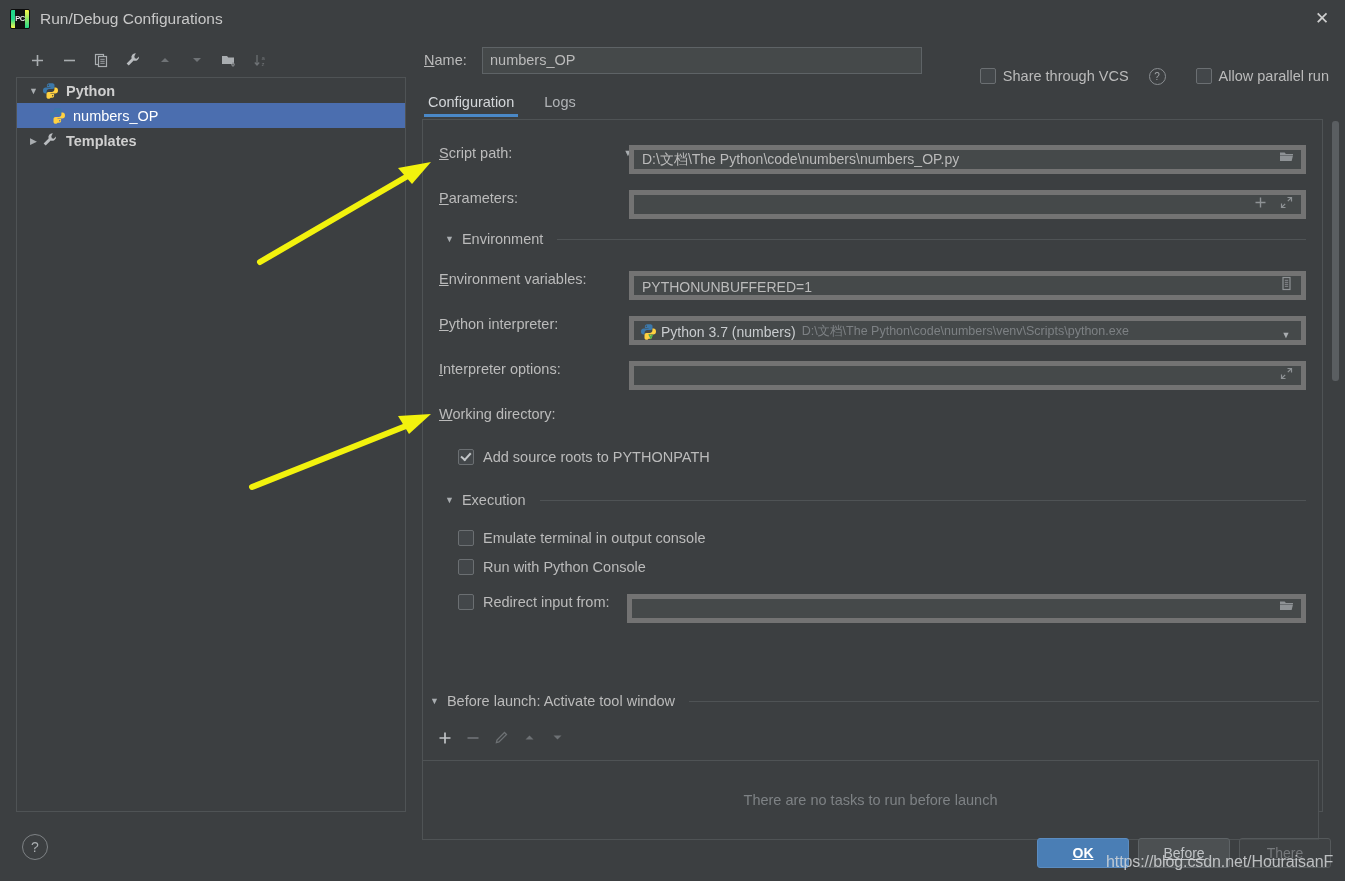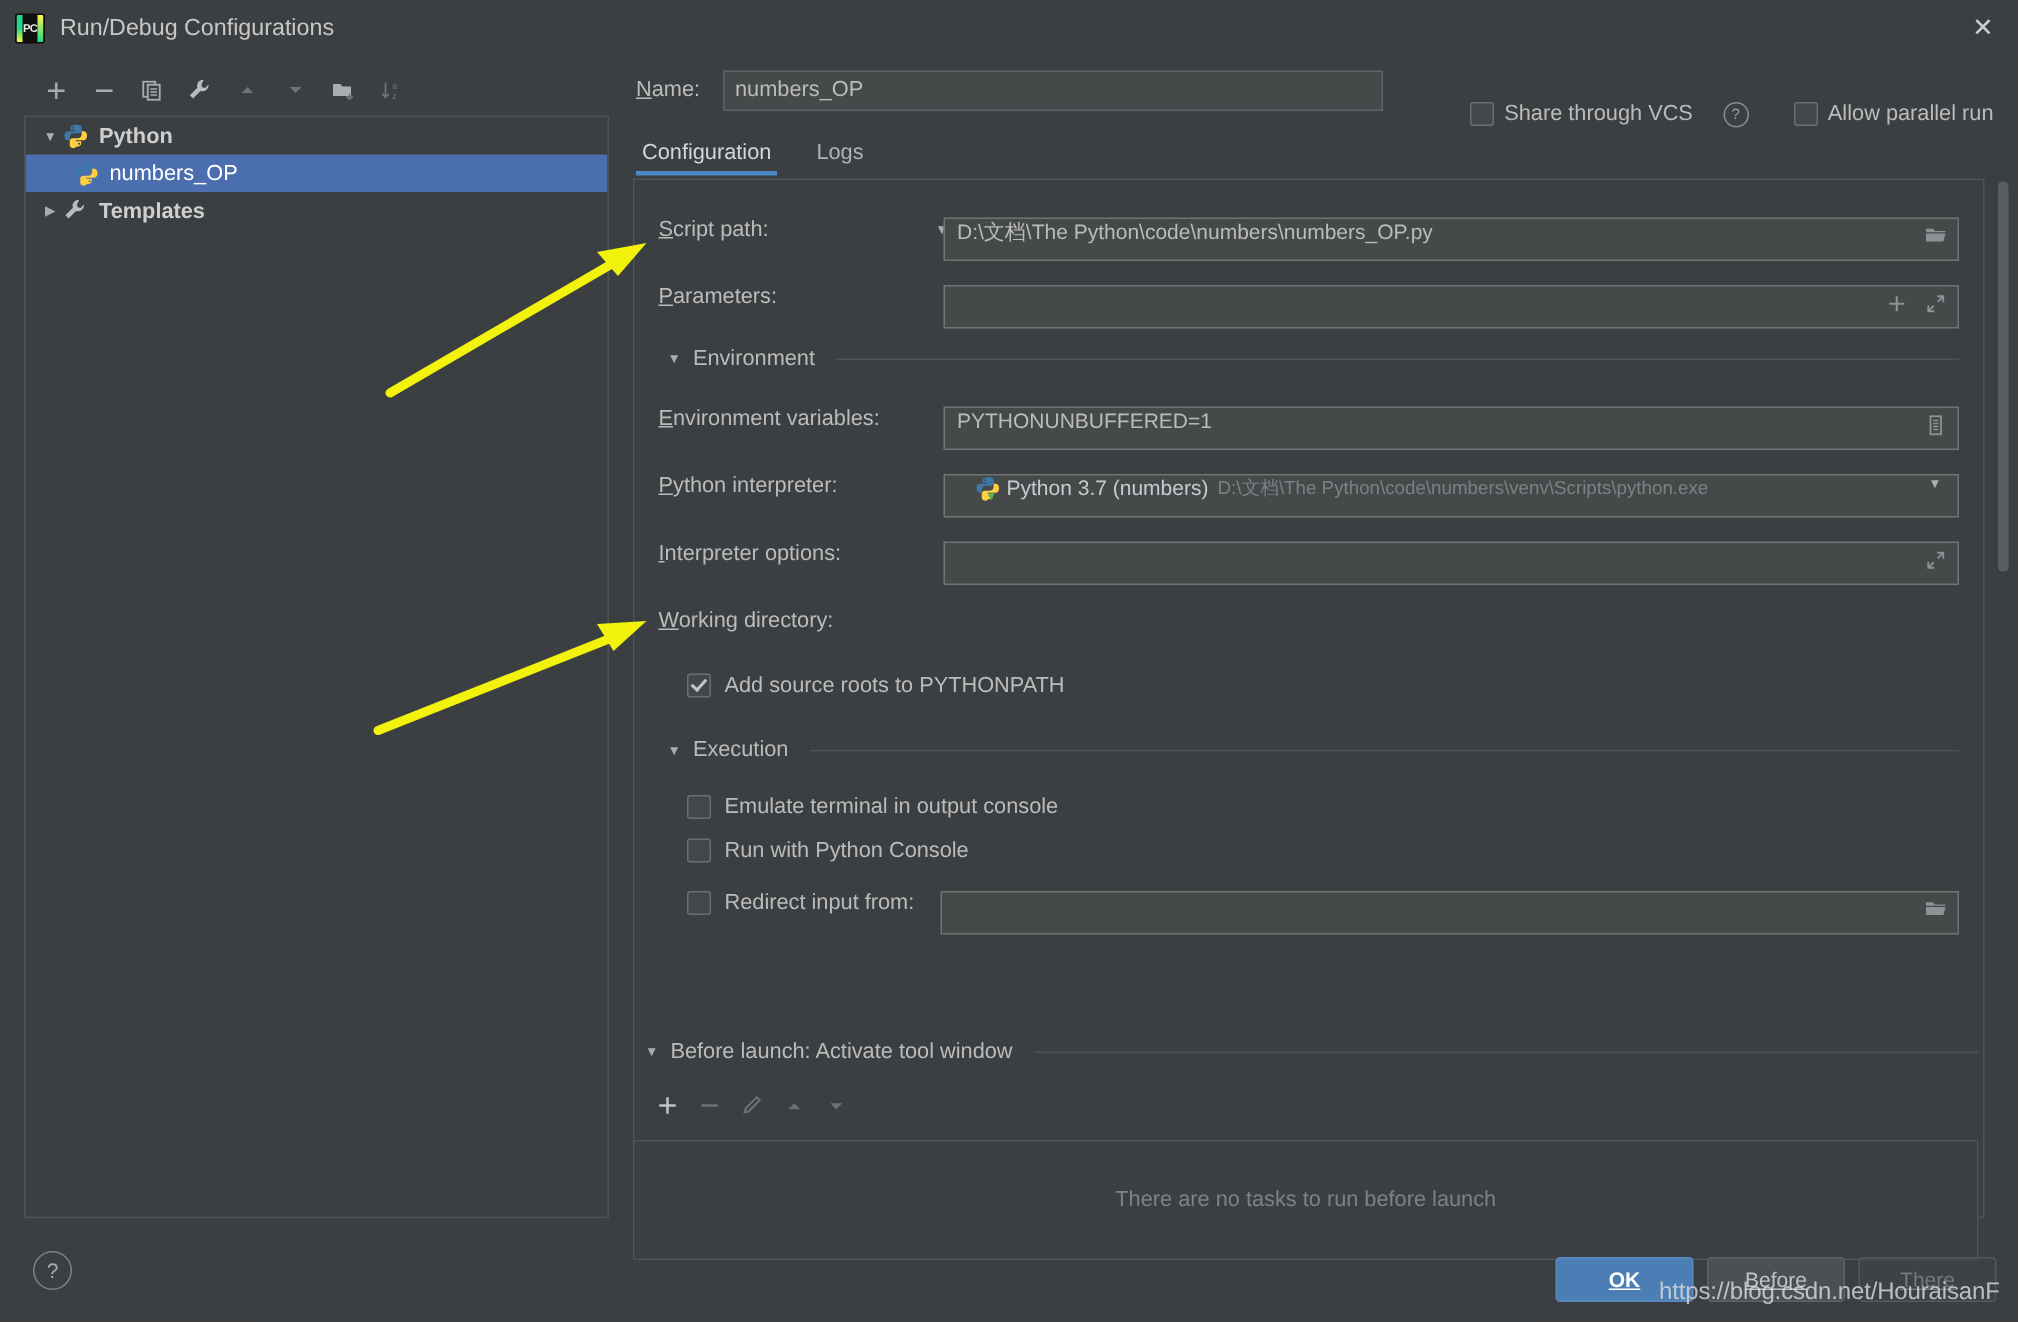--- a/index.html
+++ b/index.html
@@ -222,23 +222,23 @@
   .row .lbl {
     width: 190px;
     font-size: 14.5px;
     color: #bbbbbb;
     flex: none;
   }
   .field {
     flex: 1;
     height: 29px;
     background: #45494a;
-    border: 1px solid #737373;
-    display: flex;
-    align-items: flex-start;
+    border: 5px solid #737373;
+    display: flex;
+    align-items: flex-end;
     padding: 0 4px 0 8px;
     box-sizing: border-box;
     position: relative;
     font-size: 14px;
     color: #bbbbbb;
     white-space: nowrap;
     overflow: hidden;
     margin-top: 12px;
   }
   .field-text { overflow: hidden; text-overflow: ellipsis; }
@@ -574,21 +574,21 @@
                   <rect x="4" y="1.5" width="7" height="12" fill="none" stroke="#8e9295" stroke-width="1.2"></rect>
                   <path d="M5.8 4.3h3.4M5.8 6.3h3.4M5.8 8.3h3.4M5.8 10.3h3.4" stroke="#8e9295" stroke-width="0.9"></path>
                 </svg>
               </span>
             </span>
           </div>
         </div>
 
         <div class="row">
           <div class="lbl"><span class="udl">P</span>ython interpreter:</div>
-          <div class="field" style="padding-left:20px">
+          <div class="field" style="padding-left:6px">
             <span class="ico" style="margin-right:4px">
               <svg width="17" height="17" viewBox="0 0 17 17">
                 <path d="M8.3 1.2c-2 0-3.4.5-3.4 1.9v1.8h3.6v.6H3.6C2.2 5.5 1 6.3 1 8.5s1 3 2.4 3h1.2V9.4c0-1.4 1.2-2.5 2.6-2.5h3.3c1.2 0 2-.9 2-2V3.1c0-1.3-1.1-1.9-3-1.9zM6.3 2.5a.7.7 0 1 1 0 1.4.7.7 0 0 1 0-1.4z" fill="#3c78aa"></path>
                 <path d="M8.7 15.8c2 0 3.4-.5 3.4-1.9v-1.8H8.5v-.6h4.9c1.4 0 2.6-.8 2.6-3s-1-3-2.4-3h-1.2v2.1c0 1.4-1.2 2.5-2.6 2.5H6.5c-1.2 0-2 .9-2 2v2.8c0 1.3 1.1 1.9 3 1.9zm2-1.3a.7.7 0 1 1 0-1.4.7.7 0 0 1 0 1.4z" fill="#ffd141"></path>
                 <path d="M9.2 11.6l1.6 3.3 1.6-3.3" stroke="#4caf50" stroke-width="1.5" fill="none"></path>
               </svg>
             </span>
             <span class="interp-name">Python 3.7 (numbers)</span>
             <span class="interp-path">D:\文档\The Python\code\numbers\venv\Scripts\python.exe</span>
             <span class="dd-caret" style="margin-left:auto">▼</span>

